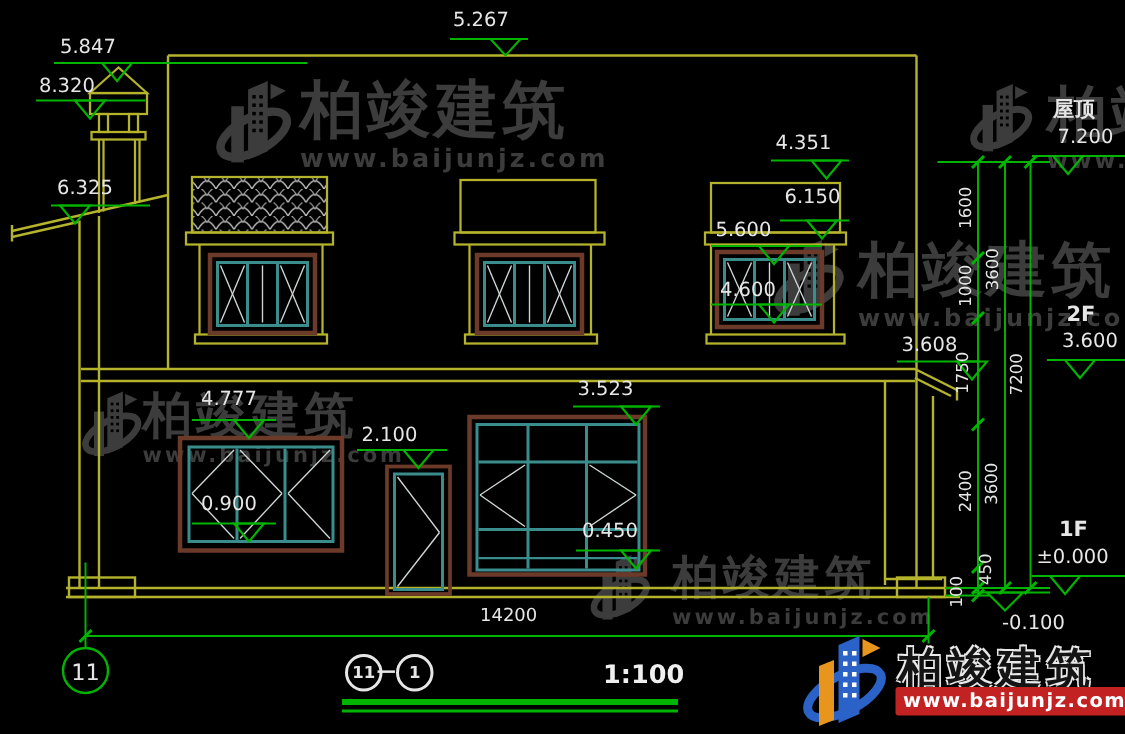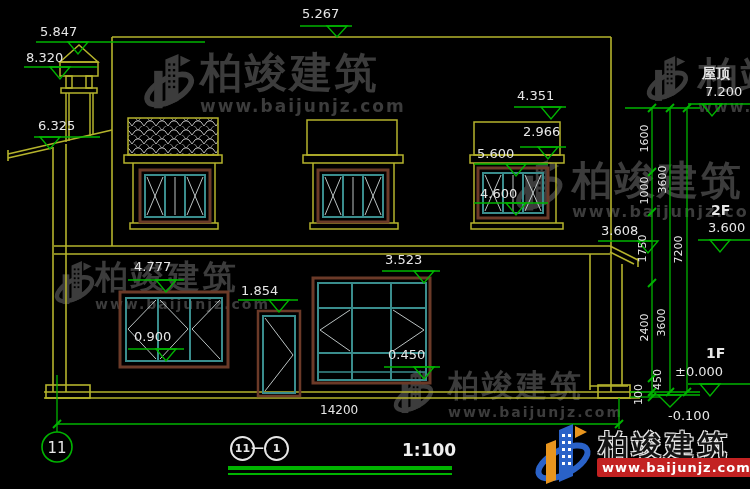--- a/index.html
+++ b/index.html
@@ -314,36 +314,36 @@
       </g>
       <circle cx="57" cy="447" r="15" stroke-width="1.6"></circle>
     </g>
   </svg>
 
   <span class="t" style="left:40px;top:25px">5.847</span>
   <span class="t" style="left:26px;top:51px">8.320</span>
   <span class="t" style="left:302px;top:7px">5.267</span>
   <span class="t" style="left:38px;top:119px">6.325</span>
   <span class="t" style="left:517px;top:89px">4.351</span>
-  <span class="t" style="left:523px;top:125px">2.966</span>
+  <span class="t" style="left:523px;top:125px">6.150</span>
   <span class="t" style="left:477px;top:147px">5.600</span>
   <span class="t" style="left:480px;top:187px">4.600</span>
   <span class="t" style="left:601px;top:224px">3.608</span>
   <span class="t" style="left:134px;top:260px">4.777</span>
   <span class="t" style="left:134px;top:330px">0.900</span>
-  <span class="t" style="left:241px;top:284px">1.854</span>
+  <span class="t" style="left:241px;top:284px">2.100</span>
   <span class="t" style="left:385px;top:253px">3.523</span>
   <span class="t" style="left:388px;top:348px">0.450</span>
 
   <span class="t lbl" style="left:702px;top:66px">屋顶</span>
   <span class="t" style="left:705px;top:85px">7.200</span>
   <span class="t lbl" style="left:711px;top:203px">2F</span>
   <span class="t" style="left:708px;top:221px">3.600</span>
   <span class="t lbl" style="left:706px;top:346px">1F</span>
-  <span class="t" style="left:675px;top:365px">±0.000</span>
+  <span class="t" style="left:691px;top:365px">±0.000</span>
   <span class="t" style="left:668px;top:409px">-0.100</span>
 
   <span class="vt" style="left:622px;top:133px">1600</span>
   <span class="vt" style="left:622px;top:185px">1000</span>
   <span class="vt" style="left:620px;top:243px">1750</span>
   <span class="vt" style="left:622px;top:322px">2400</span>
   <span class="vt" style="left:635px;top:374px">450</span>
   <span class="vt" style="left:616px;top:389px">100</span>
   <span class="vt" style="left:640px;top:174px">3600</span>
   <span class="vt" style="left:639px;top:317px">3600</span>

